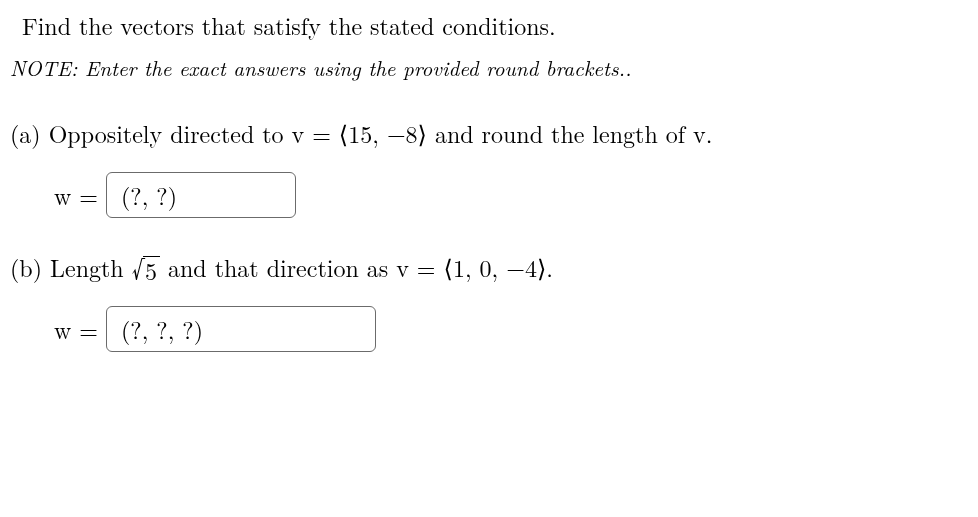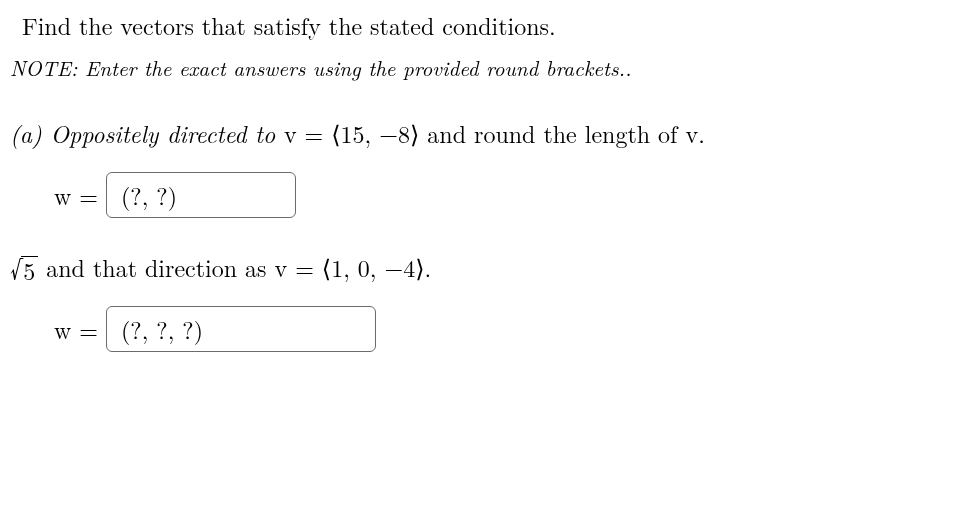--- a/index.html
+++ b/index.html
@@ -20,21 +20,20 @@
   .note {
     font-style: italic;
     font-size: 21px;
     margin-bottom: 34px;
   }
   .part {
     margin-bottom: 12px;
   }
   .part-label {
     display: inline;
-    font-style: italic;
   }
   .answer-row {
     margin: 22px 0 32px 44px;
     display: flex;
     align-items: center;
   }
   .w-eq {
     margin-right: 8px;
   }
   .answer-box {
@@ -83,21 +82,21 @@
 </div>
 
 <div class="answer-row">
   <span class="w-eq"><span class="bold">w</span> =</span>
   <div class="answer-box">
     <span>(?, ?)</span>
   </div>
 </div>
 
 <div class="part">
-  <span class="sqrt">
+  <span class="part-label">(b) Length </span><span class="sqrt">
       <span class="radical">√</span>
       <span class="radicand">5</span>
     </span><span> and that direction as </span><span class="bold">v = ⟨1, 0, −4⟩</span><span>.</span>
 </div>
 
 <div class="answer-row">
   <span class="w-eq"><span class="bold">w</span> =</span>
   <div class="answer-box wide">
     <span>(?, ?, ?)</span>
   </div>

